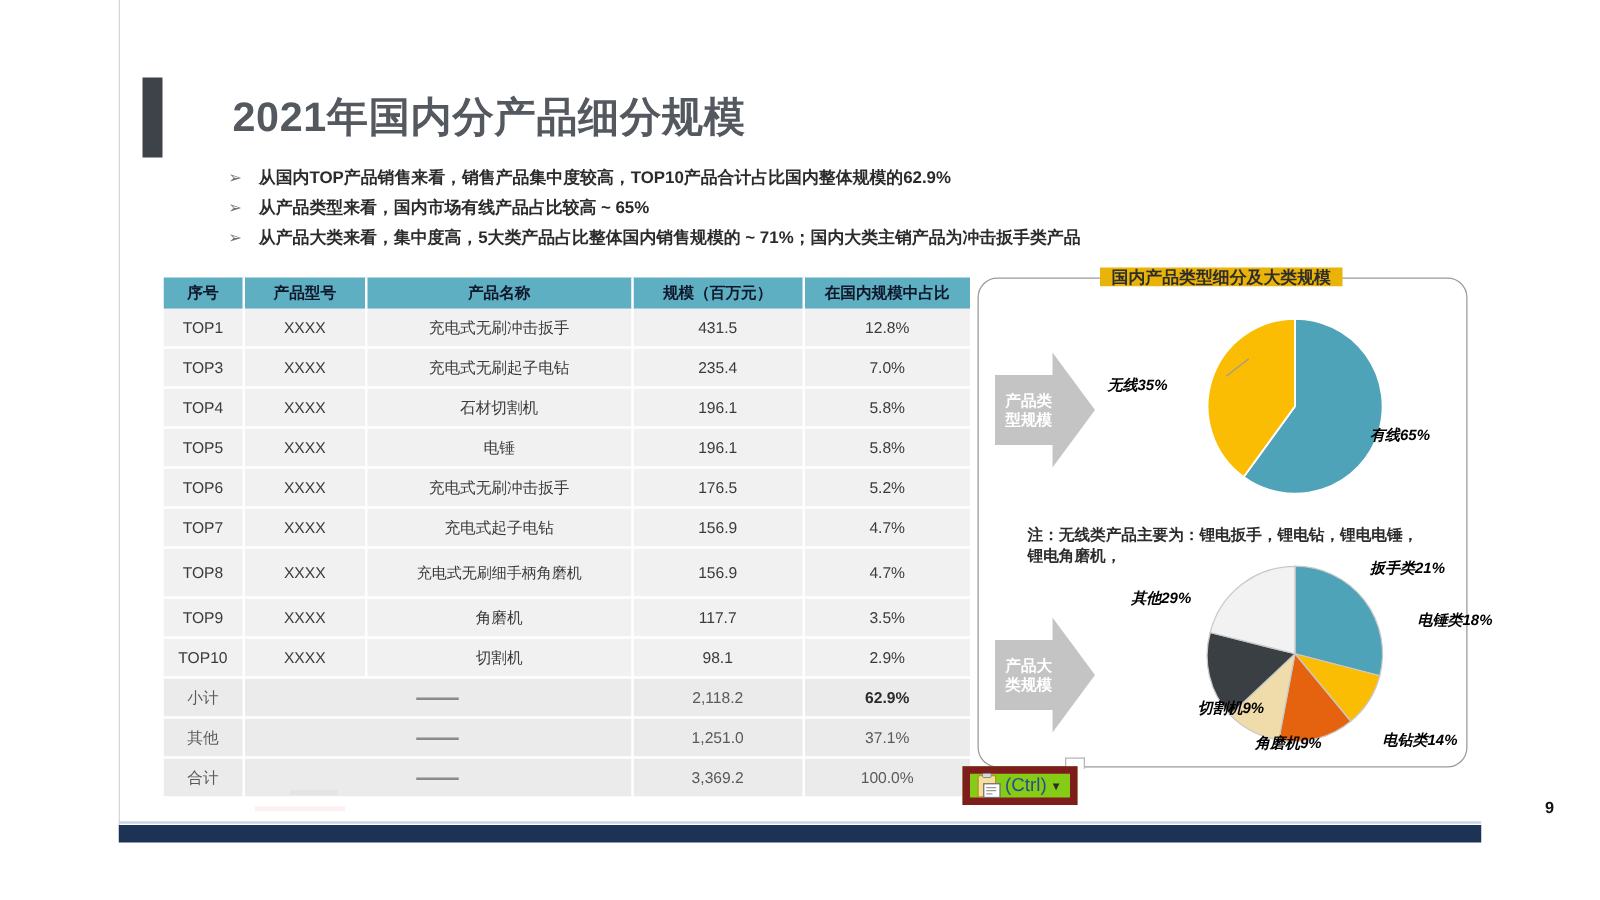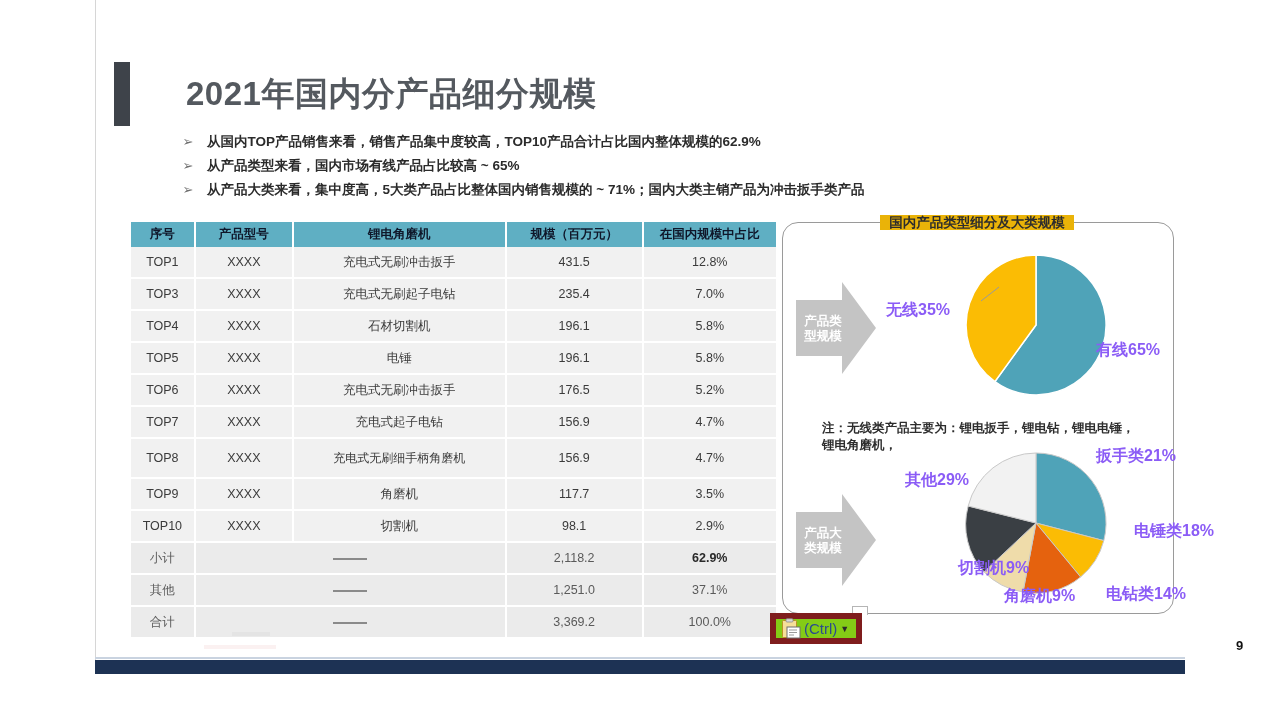--- a/index.html
+++ b/index.html
@@ -82,21 +82,21 @@
 
   
   .blockarrow{position:absolute;color:#ffffff;font-size:12.5px;font-weight:bold;}
   .blockarrow .lbl{position:absolute;text-align:center;line-height:15px;}
 
   .note{
     position:absolute;left:726px;top:420px;width:320px;
     font-size:12.5px;font-weight:bold;color:#2d2d2d;line-height:17px;
   }
 
-  .pielbl{position:absolute;font-size:16px;font-weight:bold;color:#8b5cf6;white-space:nowrap;}
+  .pielbl{position:absolute;font-size:12px;font-weight:bold;color:#000000;white-space:nowrap;font-style:italic;}
 
   
   .paste{
     position:absolute;left:770px;top:613px;width:92px;height:31px;
     background:#84cc16;border:6px solid #7f1d1d;
     display:flex;align-items:center;gap:3px;padding-left:5px;box-sizing:border-box;
   }
   .paste .ctrl{font-size:15px;color:#2b4b8f;}
   .paste .caret{font-size:9px;color:#2b2b2b;}
   .paste-stub{position:absolute;left:852px;top:606px;width:14px;height:8px;
@@ -135,21 +135,21 @@
         <span class="arrow">➢</span>
         <span>从产品大类来看，集中度高，5大类产品占比整体国内销售规模的 ~ 71%；国内大类主销产品为冲击扳手类产品</span>
       </div>
     </div>
 
     <table class="tbl">
       <thead>
         <tr>
           <th style="width:58px">序号</th>
           <th style="width:100px">产品型号</th>
-          <th style="width:200px">锂电角磨机</th>
+          <th style="width:200px">产品名称</th>
           <th style="width:145px">规模（百万元）</th>
           <th style="width:142px">在国内规模中占比</th>
         </tr>
       </thead>
       <tbody>
         <tr>
             <td class="c0">TOP1</td>
             <td class="c1">XXXX</td>
             <td class="c2">充电式无刷冲击扳手</td>
             <td class="c3">431.5</td>
@@ -280,21 +280,21 @@
         <path d="M85,78 L129.6,132.0 A70,70 0 0,1 72.0,147.0 Z" fill="#e5620e"></path>
 
         <path d="M85,78 L72.0,147.0 A70,70 0 0,1 33.0,126.9 Z" fill="#efdcaa"></path>
 
         <path d="M85,78 L33.0,126.9 A70,70 0 0,1 17.2,61.0 Z" fill="#3a3f44"></path>
 
         <path d="M85,78 L17.2,61.0 A70,70 0 0,1 85,8 Z" fill="#f2f2f2"></path>
       </g>
     </svg>
     <div class="pielbl" style="left:1000px;top:446px;">扳手类21%</div>
-    <div class="pielbl" style="left:1038px;top:521px;">电锤类18%</div>
+    <div class="pielbl" style="left:1038px;top:488px;">电锤类18%</div>
     <div class="pielbl" style="left:1010px;top:584px;">电钻类14%</div>
     <div class="pielbl" style="left:908px;top:586px;">角磨机9%</div>
     <div class="pielbl" style="left:862px;top:558px;">切割机9%</div>
     <div class="pielbl" style="left:809px;top:470px;">其他29%</div>
 
     <div class="watermark">
       <div class="w1"></div>
         <div class="w2"></div>
     </div>
 

